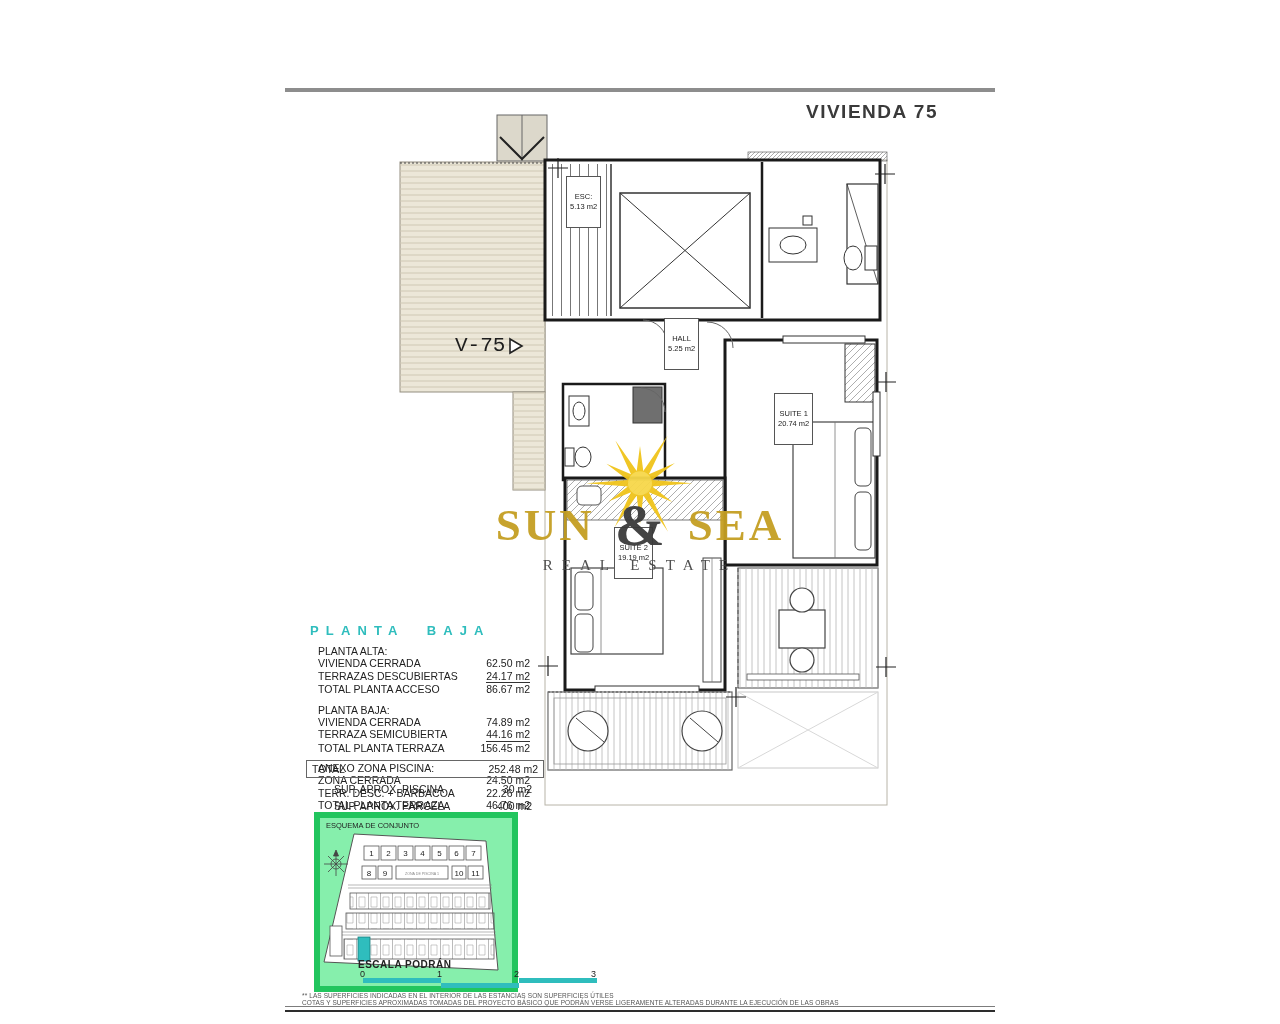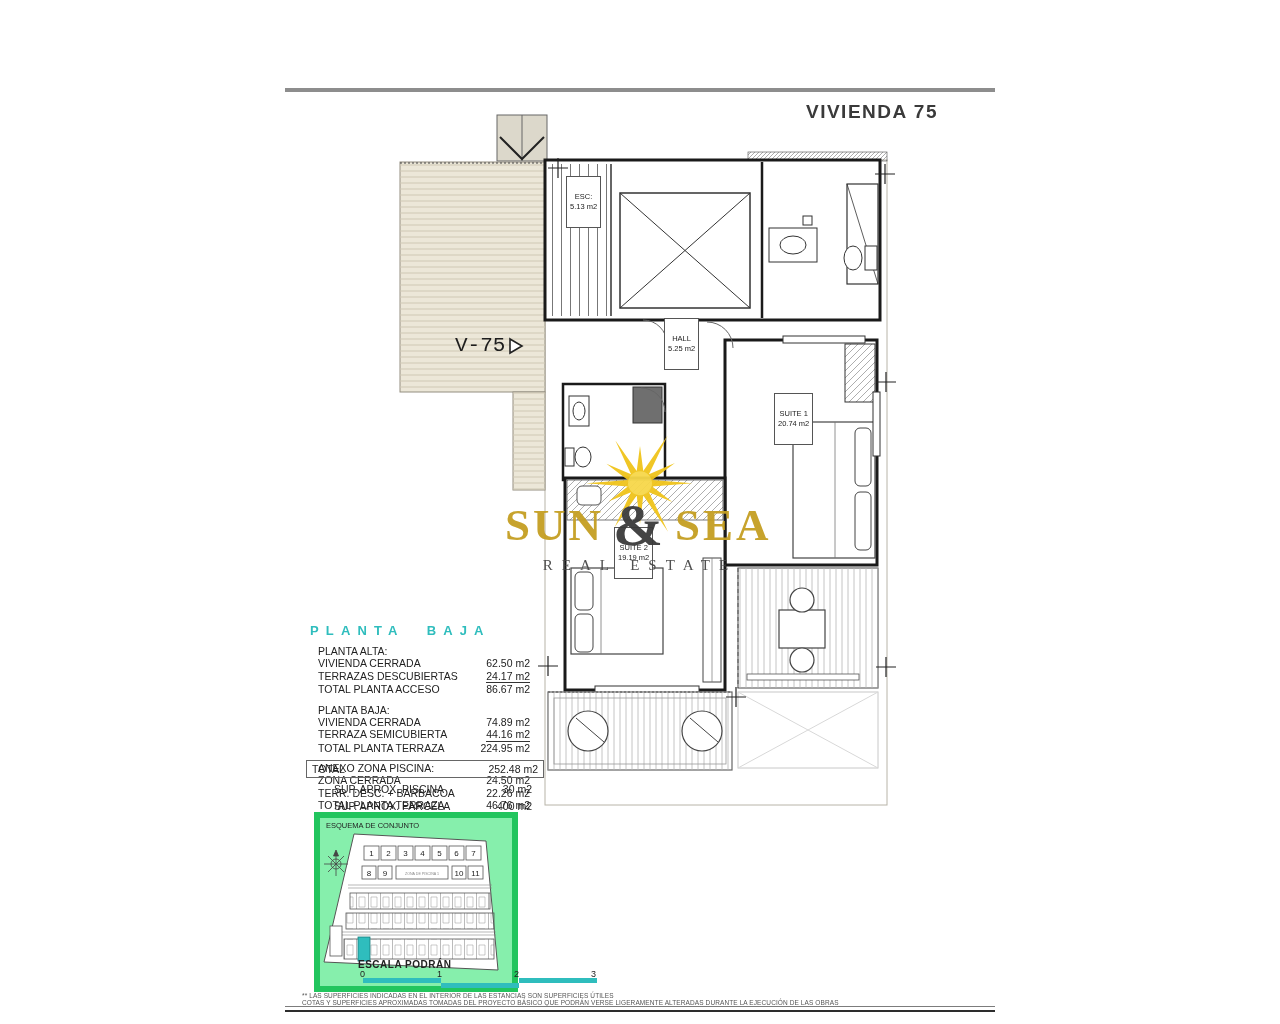--- a/index.html
+++ b/index.html
@@ -11,22 +11,22 @@
   
   .planwrap{position:absolute;left:395px;top:100px;width:545px;height:720px;}
   .roomlabel{position:absolute;background:#fff;border:1px solid #555;font-size:7.5px;
              line-height:1.3;text-align:center;color:#222;padding:15px 3px;z-index:3;}
   .unitlabel{position:absolute;left:455px;top:334px;z-index:2;display:flex;align-items:center;
              gap:3px;font-size:21px;color:#1e1e1e;font-family:Liberation Mono, monospace;}
   
   .watermark{position:absolute;left:505px;top:425px;width:270px;text-align:center;z-index:5;
              pointer-events:none;opacity:.95;}
   .wm-line{font-family:"Liberation Serif",serif;font-size:45px;font-weight:bold;color:#c59f22;
-           letter-spacing:3px;line-height:1;margin-top:-40px;display:flex;justify-content:flex-start;
-           align-items:center;gap:9px;}
+           letter-spacing:3px;line-height:1;margin-top:-40px;display:flex;justify-content:center;
+           align-items:center;gap:20px;}
   .wm-amp{font-size:60px;color:#3a3a3a;line-height:.8;font-weight:bold;}
   .wm-sub{font-family:"Liberation Serif",serif;font-size:15px;letter-spacing:9px;color:#474747;
           margin-top:8px;}
   
   .heading{position:absolute;left:310px;top:623px;color:#2fbdbd;font-size:13px;font-weight:bold;
            letter-spacing:.55em;word-spacing:.9em;}
   .areas{position:absolute;left:318px;top:645px;width:212px;font-size:10.5px;}
   .sec{margin-bottom:8px;}
   .trow{display:flex;justify-content:space-between;line-height:1.18;}
   .val{text-align:right;}
@@ -258,21 +258,21 @@
       <div class="trow">
           <span class="lbl">VIVIENDA CERRADA</span>
           <span class="val">74.89 m2</span>
         </div>
       <div class="trow">
           <span class="lbl">TERRAZA SEMICUBIERTA</span>
           <span class="val u">44.16 m2</span>
         </div>
       <div class="trow">
           <span class="lbl">TOTAL PLANTA TERRAZA</span>
-          <span class="val">224.95 m2</span>
+          <span class="val">156.45 m2</span>
         </div>
     </div>
     <div class="sec">
       <div class="trow">
           <span>ANEXO ZONA PISCINA:</span>
         </div>
       <div class="trow">
           <span class="lbl">ZONA CERRADA</span>
           <span class="val">24.50 m2</span>
         </div>

